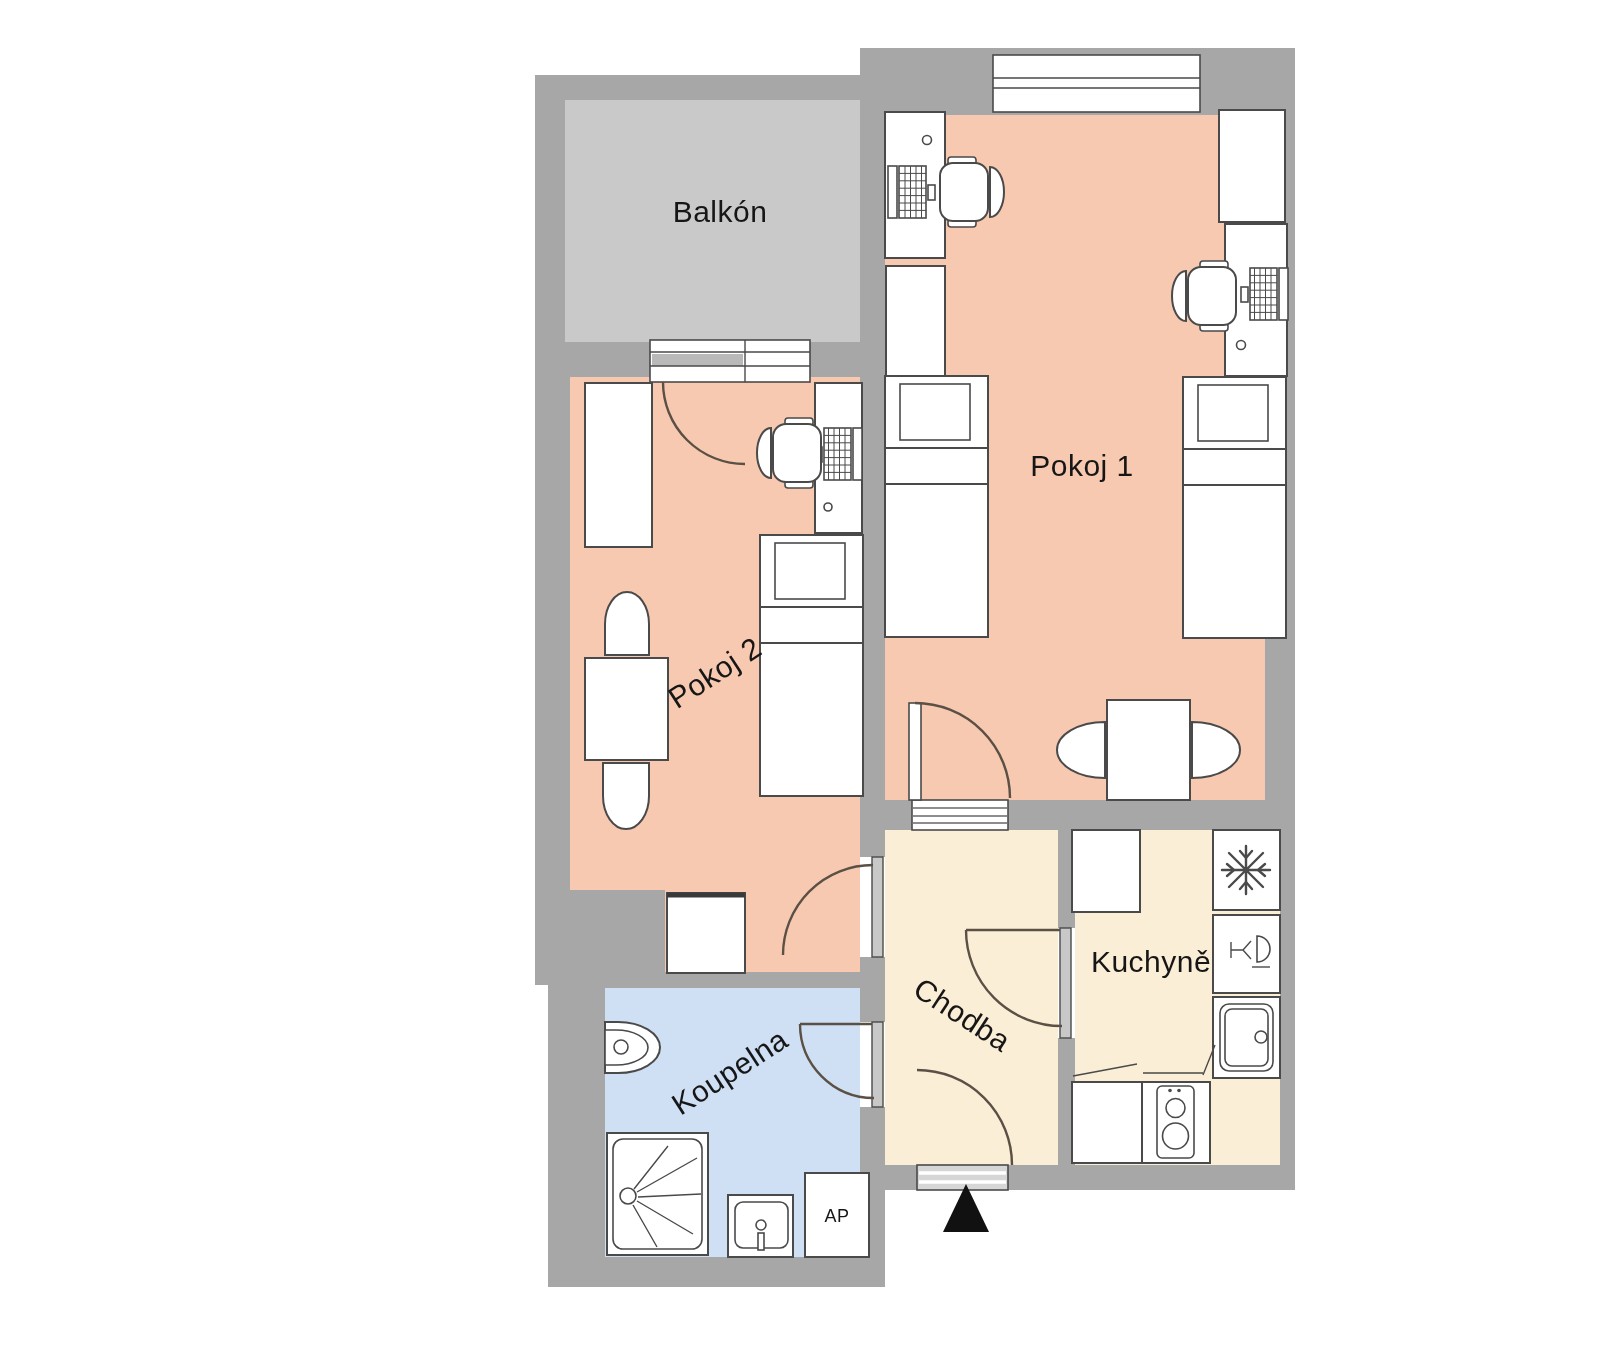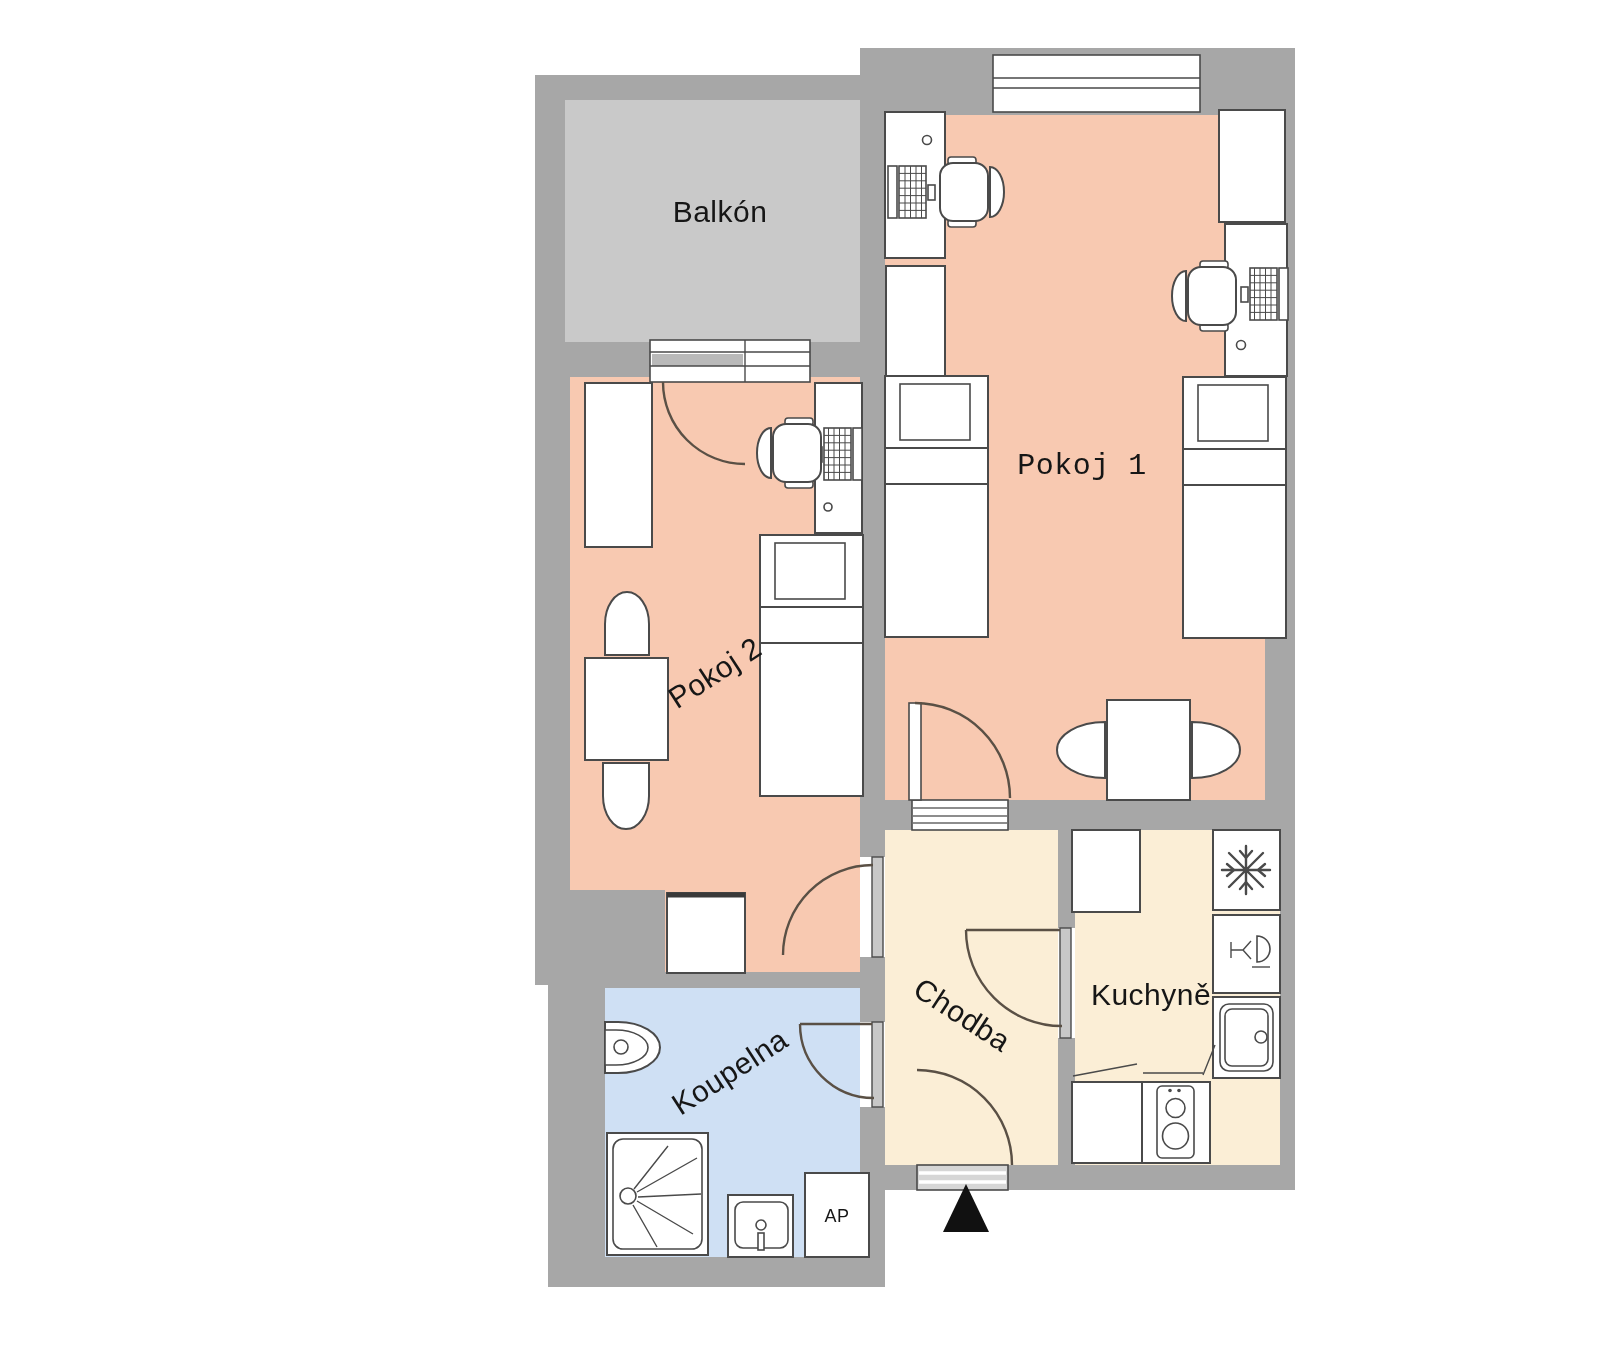--- a/index.html
+++ b/index.html
@@ -22,24 +22,24 @@
   .leafbar{fill:#c8c8c8;stroke:var(--outline);stroke-width:1.4;}
   .sill{fill:#d6d6d6;stroke:var(--outline);stroke-width:1.6;}
   .wline{stroke:#ffffff;stroke-width:3.5;fill:none;}
   .gline{stroke:#8d8d8d;stroke-width:2;fill:none;}
   .icon{stroke:var(--outline);stroke-width:2.4;fill:none;stroke-linecap:round;}
   .arrow{fill:var(--arrow);}
   
   .lbl{position:absolute;transform:translate(-50%,-50%);font-size:30px;line-height:1;
        color:#161616;white-space:nowrap;letter-spacing:.5px;}
   .lbl-balkon  {left:720px;top:212px;}
-  .lbl-pokoj1  {left:1082px;top:466px;font-family:Liberation Mono, monospace;}
+  .lbl-pokoj1  {left:1082px;top:466px;}
   .lbl-pokoj2  {left:715px;top:673px;transform:translate(-50%,-50%) rotate(-33deg);}
   .lbl-chodba  {left:962px;top:1015px;transform:translate(-50%,-50%) rotate(33deg);}
-  .lbl-kuchyne {left:1151px;top:962px;margin-top:33px;}
+  .lbl-kuchyne {left:1151px;top:962px;}
   .lbl-koupelna{left:730px;top:1072px;transform:translate(-50%,-50%) rotate(-33deg);}
   .lbl-ap      {left:837px;top:1216px;font-size:18px;}
 </style>
 </head>
 <body>
 
 <div class="canvas">
 
   <svg class="plan-svg" width="1600" height="1360" viewBox="0 0 1600 1360">
 

